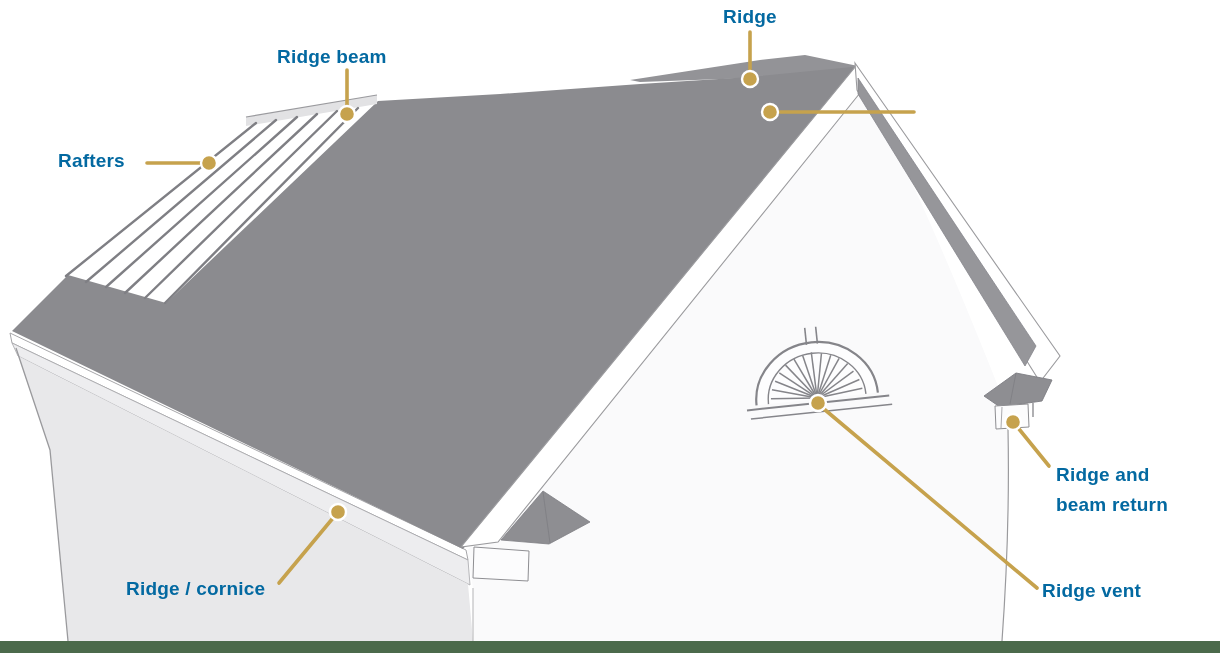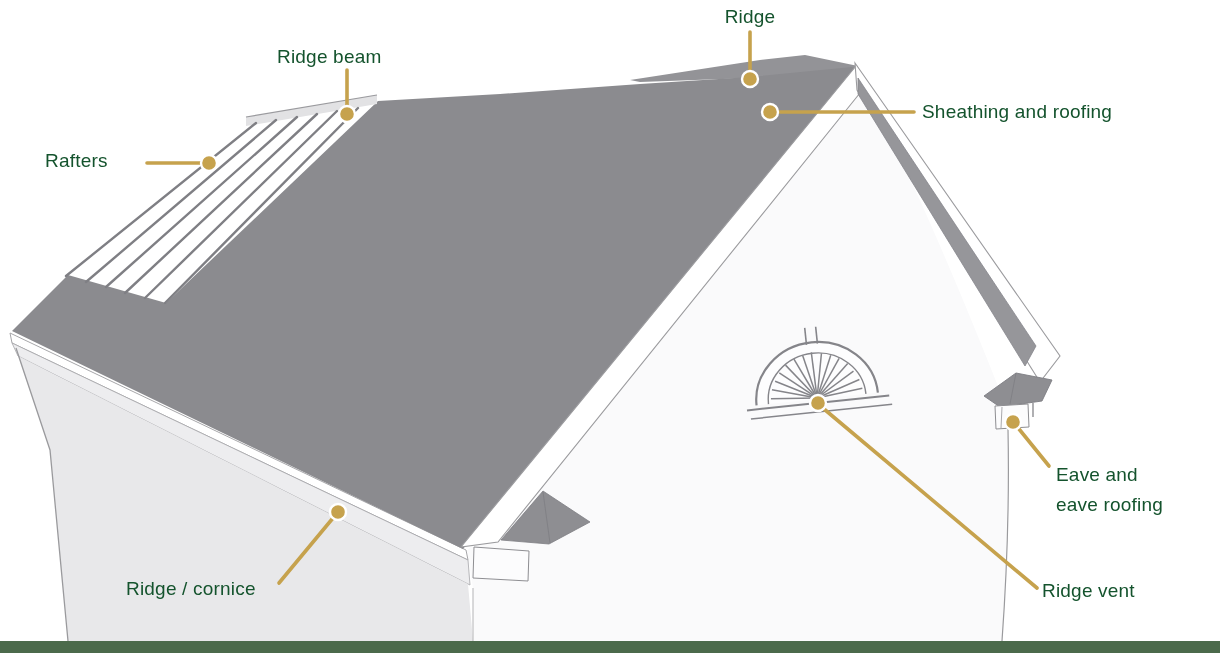--- a/index.html
+++ b/index.html
@@ -8,23 +8,24 @@
     width:1220px;height:653px;
     background:#ffffff;
     overflow:hidden;
     font-family:"Liberation Sans", sans-serif;
   }
   .stage svg{position:absolute;left:0;top:0;}
   .label{
     position:absolute;
     font-size:19px;
     line-height:22px;
-    color:#14532d;
+    color:#0369a1;
     letter-spacing:0.2px;
     white-space:nowrap;
+    font-weight:bold;
   }
   .label.center{transform:translateX(-50%);}
   .label.twoline{line-height:30px;}
 </style>
 </head>
 <body>
 
 <div class="stage">
 
   <svg width="1220" height="653" viewBox="0 0 1220 653">
@@ -139,26 +140,25 @@
       </g>
     </g>
 
     <rect x="0" y="641" width="1220" height="12" fill="#4B6A4B"></rect>
   </svg>
 
   <div class="label center" style="left:750px;top:6px;">Ridge</div>
 
   <div class="label" style="left:277px;top:46px;text-align:right;">Ridge beam</div>
 
-  <div class="label" style="left:45px;top:150px;">Rafters</div>
+  <div class="label" style="left:58px;top:150px;">Rafters</div>
 
-  <div class="label" style="left:922px;top:101px;">Sheathing and roofing</div>
 
   <div class="label" style="left:126px;top:578px;">Ridge / cornice</div>
 
   <div class="label twoline" style="left:1056px;top:460px;">
-    <div>Eave and</div>
-    <div>eave roofing</div>
+    <div>Ridge and</div>
+    <div>beam return</div>
   </div>
 
   <div class="label" style="left:1042px;top:580px;">Ridge vent</div>
 
 </div>
 
 </body></html>

